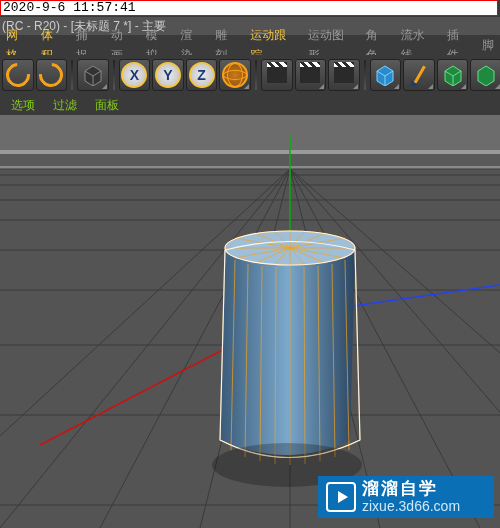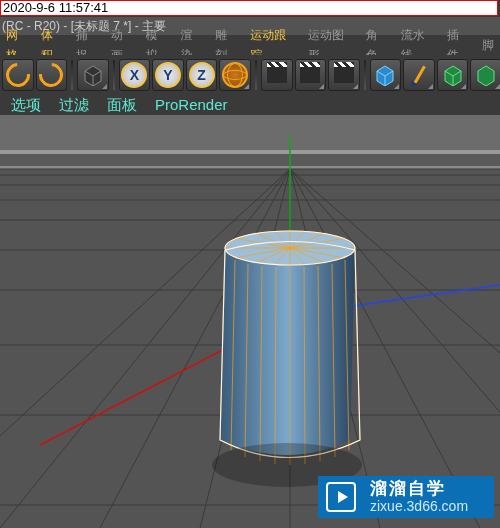--- a/index.html
+++ b/index.html
@@ -1,16 +1,16 @@
 <!DOCTYPE html>
 <html><head>
 <meta charset="utf-8">
 <style>
   html,body{margin:0;padding:0;width:500px;height:528px;overflow:hidden;font-family:"Microsoft YaHei",Arial,sans-serif;background:#3a3a3a;font-size:12px;color:#ccc;user-select:none}
-  .timestamp-bar{position:absolute;left:0;top:0;width:498px;height:16px;background:#fff;border:1px solid #e00;box-sizing:border-box;line-height:14px;padding-left:2px;color:#000;font-size:13px;font-family:Liberation Sans, sans-serif;z-index:30}
+  .timestamp-bar{position:absolute;left:0;top:0;width:498px;height:16px;background:#fff;border:1px solid #e00;box-sizing:border-box;line-height:14px;padding-left:2px;color:#000;font-size:13px;font-family:Liberation Mono, monospace;z-index:30}
   .title-bar{position:absolute;left:0;top:17px;width:500px;height:18px;background:#535353;line-height:18px;padding-left:2px;color:#ccc;font-size:12px}
   .menu-bar{position:absolute;left:0;top:35px;width:500px;height:20px;background:#3a3a3a;display:flex;align-items:center;gap:0}
   .menu-item{color:#999;padding:0 6px;line-height:20px;font-size:12px;cursor:pointer}
   .menu-item.hl{color:#f5c542}
   .toolbar{position:absolute;left:0;top:55px;width:500px;height:40px;background:#3a3a3a;display:flex;align-items:center;gap:2px;padding-left:2px}
   .sep{width:2px;height:30px;background:linear-gradient(#222,#555);border-radius:1px;margin:0 2px}
   .tbtn{width:30px;height:30px;background:linear-gradient(#5a5a5a,#3a3a3a);border:1px solid #222;border-radius:3px;display:flex;align-items:center;justify-content:center;cursor:pointer;position:relative}
   .tbtn .corner{position:absolute;right:1px;bottom:1px;width:0;height:0;border-right:5px solid #888;border-top:5px solid transparent}
   .ico-undo{width:18px;height:18px;border:3px solid #f5a21b;border-top-color:transparent;border-radius:50%;transform:rotate(40deg)}
   .ico-redo{width:18px;height:18px;border:3px solid #f5a21b;border-top-color:transparent;border-radius:50%;transform:rotate(-40deg)}
@@ -18,24 +18,24 @@
   .axis-circle{width:22px;height:22px;border:2px solid #f5c542;border-radius:50%;display:flex;align-items:center;justify-content:center;color:#1a3a7a;font-weight:bold;font-size:14px;background:radial-gradient(#eaeaea,#bdbdbd)}
   .ico-globe{width:22px;height:22px;border:2px solid #f5a21b;border-radius:50%;background:radial-gradient(#c97a1b,#8a4a0b);position:relative}
   .ico-globe:before,.ico-globe:after{content:"";position:absolute;border:1px solid #f5a21b;border-radius:50%}
   .ico-globe:before{left:3px;top:-1px;width:14px;height:22px}
   .ico-globe:after{left:-1px;top:6px;width:22px;height:8px}
   .ico-clap{width:20px;height:16px;background:#2a2a2a;position:relative}
   .ico-clap:before{content:"";position:absolute;left:0;top:-5px;width:20px;height:5px;background:repeating-linear-gradient(45deg,#fff 0 3px,#2a2a2a 3px 6px)}
   .ico-pen{width:3px;height:20px;background:#f5a21b;transform:rotate(30deg);position:relative}
   .ico-pen:before{content:"";position:absolute;bottom:-4px;left:-3px;width:0;height:0;border-left:4px solid transparent;border-right:4px solid transparent;border-top:5px solid #1a3a7a}
   .subbar{position:absolute;left:0;top:95px;width:500px;height:20px;background:#3a3a3a;display:flex;align-items:center;gap:0;padding-left:2px}
-  .subitem{color:#5eead4;padding:0 9px;line-height:20px;font-size:15px;cursor:pointer}
+  .subitem{color:#84cc16;padding:0 9px;line-height:20px;font-size:12px;cursor:pointer}
   .viewport{position:absolute;left:0;top:115px;width:500px;height:413px;background:#3a3a3a;overflow:hidden}
   .vp-svg{position:absolute;left:0;top:0;width:500px;height:413px}
-  .watermark{position:absolute;right:6px;bottom:10px;width:160px;height:42px;background:#0a6fb5;display:flex;align-items:center;padding:0 8px;gap:14px;z-index:20}
+  .watermark{position:absolute;right:6px;bottom:10px;width:160px;height:42px;background:#0a6fb5;display:flex;align-items:center;padding:0 8px;gap:6px;z-index:20}
   .wm-icon{width:26px;height:26px;border:2px solid #fff;border-radius:4px;display:flex;align-items:center;justify-content:center}
   .wm-play{width:0;height:0;border-left:10px solid #fff;border-top:6px solid transparent;border-bottom:6px solid transparent;margin-left:3px}
   .wm-text{display:flex;flex-direction:column;line-height:1.1}
   .wm-cn{color:#fff;font-size:17px;font-weight:bold;letter-spacing:2px}
   .wm-url{color:#cfe8f8;font-size:14px;letter-spacing:0}
 </style>
 </head>
 <body>
 
 <div class="timestamp-bar">
@@ -130,21 +130,20 @@
         <polygon points="3,7 11,2 19,7 19,17 11,22 3,17" fill="#1f8a3f" stroke="#6adf8a"></polygon>
       </svg>
     <div class="corner"></div>
   </div>
 </div>
 
 <div class="subbar">
   <span class="subitem">选项</span>
   <span class="subitem">过滤</span>
   <span class="subitem">面板</span>
-  <span class="subitem">ProRender</span>
 </div>
 
 <div class="viewport">
   <svg class="vp-svg" viewBox="0 0 500 413">
 
     <rect x="0" y="0" width="500" height="35" fill="#6c6c6c"></rect>
     <rect x="0" y="35" width="500" height="4" fill="#9a9a9a"></rect>
     <rect x="0" y="39" width="500" height="12" fill="#5a5a5a"></rect>
     <rect x="0" y="51" width="500" height="3" fill="#8a8a8a"></rect>
 

